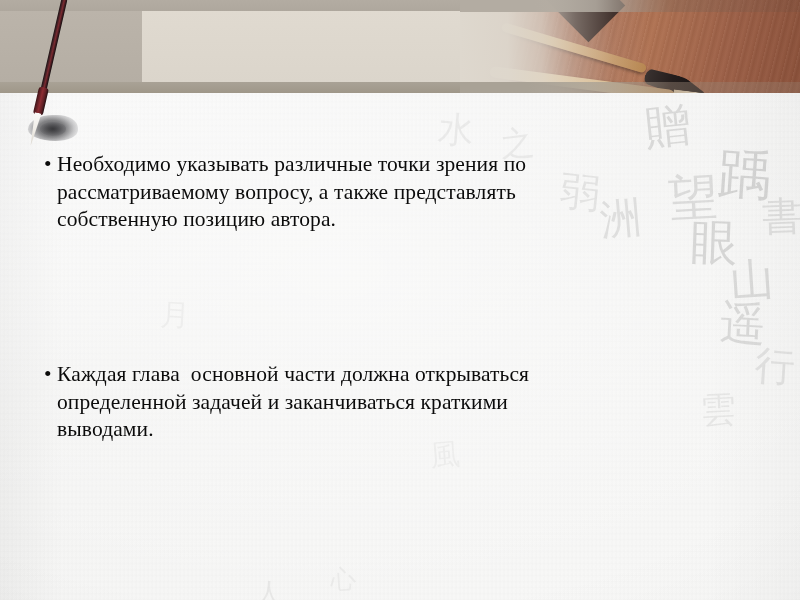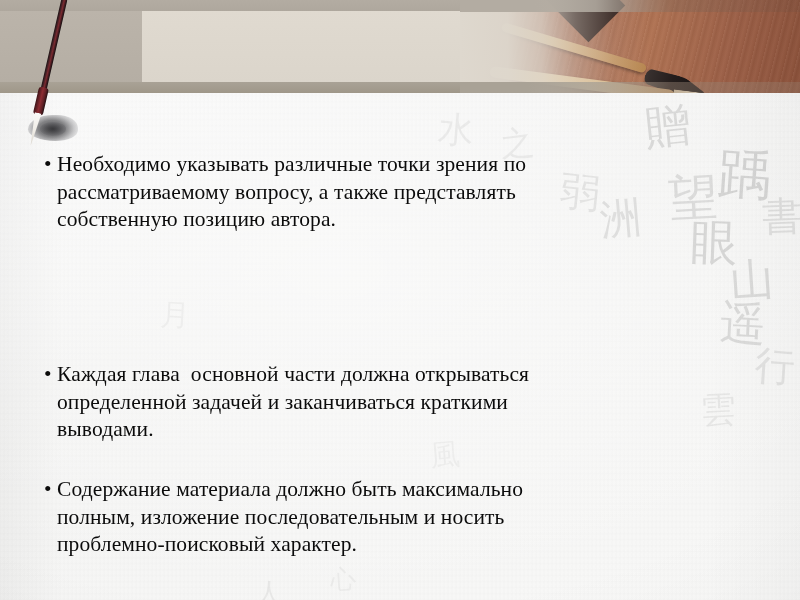--- a/index.html
+++ b/index.html
@@ -330,18 +330,15 @@
     <div class="bs-bristle"></div>
   </div>
 
   <div class="content">
     <div class="bullet-block b1">• Необходимо указывать различные точки зрения по
 рассматриваемому вопросу, а также представлять
 собственную позицию автора.</div>
     <div class="bullet-block b3">• Каждая глава  основной части должна открываться
 определенной задачей и заканчиваться краткими
 выводами.</div>
-    <div class="bullet-block b4">• Содержание материала должно быть максимально
-полным, изложение последовательным и носить
-проблемно-поисковый характер.</div>
   </div>
 
 </div>
 
 </body></html>

